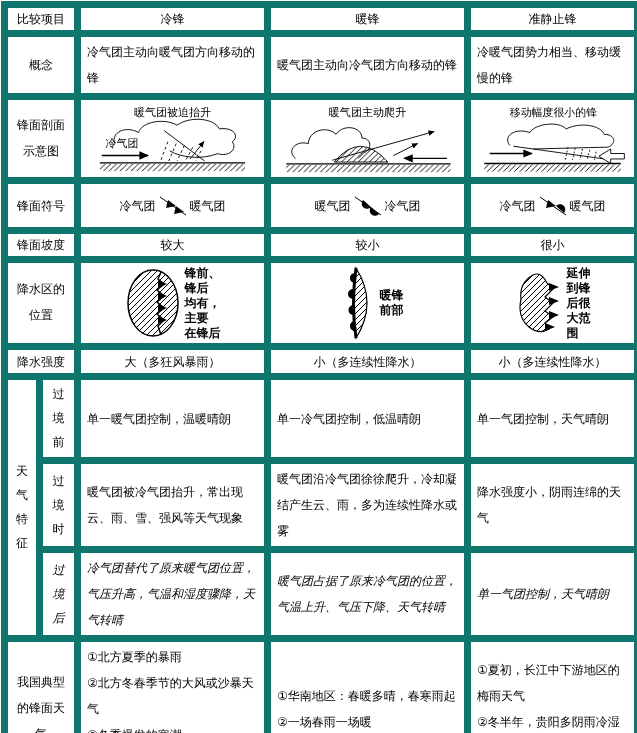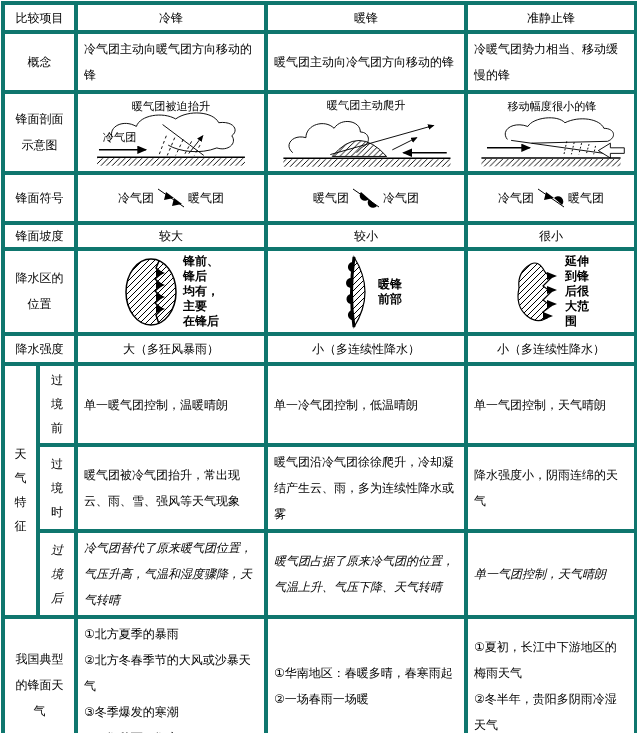--- a/index.html
+++ b/index.html
@@ -1,18 +1,18 @@
 <!DOCTYPE html>
 <html><head>
 <meta charset="utf-8">
 <style>
   html,body{margin:0;padding:0;background:#ffffff;}
   body{font-family:"DejaVu Sans",sans-serif;color:#000;}
   table{border-collapse:collapse;table-layout:fixed;width:633px;margin:1px;border:2px solid #000;}
-  td{border:4px solid #0f766e;font-size:12px;line-height:26px;color:#000;vertical-align:middle;padding:2px 6px;overflow:hidden;}
+  td{border:7px solid #0f766e;font-size:12px;line-height:26px;color:#000;vertical-align:middle;padding:2px 6px;overflow:hidden;}
   td.c{text-align:center;}
   td.lbl{text-align:center;padding:2px 4px;}
   .wrap4{display:inline-block;width:50px;word-break:break-all;text-align:center;line-height:26px;font-family:Liberation Mono, monospace;}
   .vchar{display:inline-block;width:14px;word-break:break-all;text-align:center;line-height:24px;}
   .compact{line-height:18px;}
   .multiline{white-space:pre-line;}
   .symwrap{display:flex;align-items:center;justify-content:center;gap:2px;}
   .rainwrap{display:flex;align-items:center;justify-content:center;}
   .rainnote{white-space:pre-line;font-weight:bold;font-size:12px;line-height:15px;text-align:left;}
   .diagwrap{display:flex;align-items:center;justify-content:center;}

